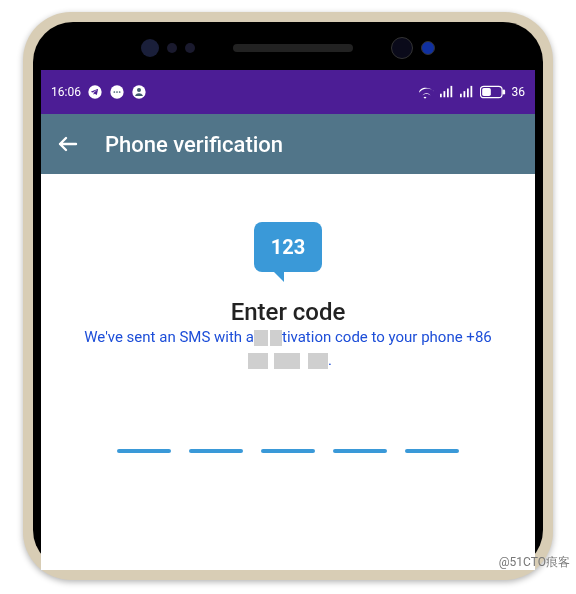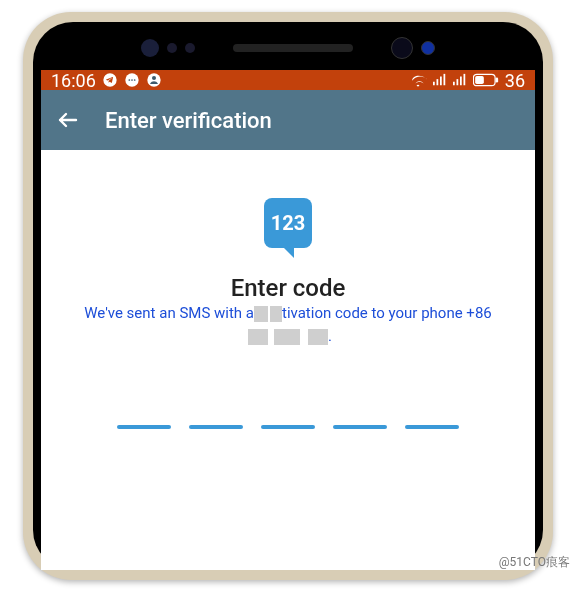--- a/index.html
+++ b/index.html
@@ -39,48 +39,48 @@
     .speaker { width: 120px; height: 8px; background: #222; border-radius: 4px; margin: 0 30px; }
     .sensor-lens { width: 22px; height: 22px; border-radius: 50%; background: #0a0a1a; border: 1px solid #333; }
     .sensor-lens.blue { width: 14px; height: 14px; background: #1030a0; }
     .screen {
       background: #fff;
       border-radius: 0;
       overflow: hidden;
       min-height: 500px;
     }
     .statusbar {
-      background: #c2410c;
+      background: #4c1d95;
       color: #fff;
-      height: 20px;
+      height: 44px;
       display: flex;
       justify-content: space-between;
       align-items: center;
       padding: 0 10px;
-      font-size: 18px;
+      font-size: 12px;
     }
     .statusbar .left, .statusbar .right { display: flex; align-items: center; gap: 6px; }
     .status-icon { display: inline-flex; }
     .appbar {
       background: #517589;
       color: #fff;
       height: 60px;
       display: flex;
       align-items: center;
       padding: 0 14px;
       gap: 24px;
     }
     .appbar .back { width: 26px; height: 26px; display:flex; align-items:center; justify-content:center; cursor:pointer;}
     .appbar .title { font-size: 22px; font-weight: 500; }
     .content {
       padding: 30px 30px 0 30px;
       text-align: center;
     }
     .msg-icon {
-      width: 48px; height: 50px;
+      width: 68px; height: 50px;
       background: #3a99d8;
       border-radius: 8px;
       color: #fff;
       display: inline-flex;
       align-items: center;
       justify-content: center;
       font-size: 20px;
       font-weight: 700;
       position: relative;
       margin-top: 18px;
@@ -203,21 +203,21 @@
           <span>36</span>
         </div>
       </div>
 
       <div class="appbar">
         <div class="back">
           <svg width="24" height="24" viewBox="0 0 24 24" fill="none" stroke="#fff" stroke-width="2.4" stroke-linecap="round" stroke-linejoin="round">
               <path d="M20 12H4M10 18l-6-6 6-6"></path>
             </svg>
         </div>
-        <div class="title">Enter verification</div>
+        <div class="title">Phone verification</div>
       </div>
 
       <div class="content">
         <div class="msg-icon">
           <span>123</span>
         </div>
         <div class="heading">Enter code</div>
         <div class="desc">
           <span>We've sent an SMS with a</span><span class="mask" style="width:14px"></span><span class="mask" style="width:12px;margin-left:2px"></span><span>tivation code to your phone +8</span><span>6</span><span class="mask" style="width:20px;margin-left:4px"></span><span class="mask" style="width:26px;margin-left:6px"></span><span class="mask" style="width:20px;margin-left:8px"></span><span>.</span>
         </div>

